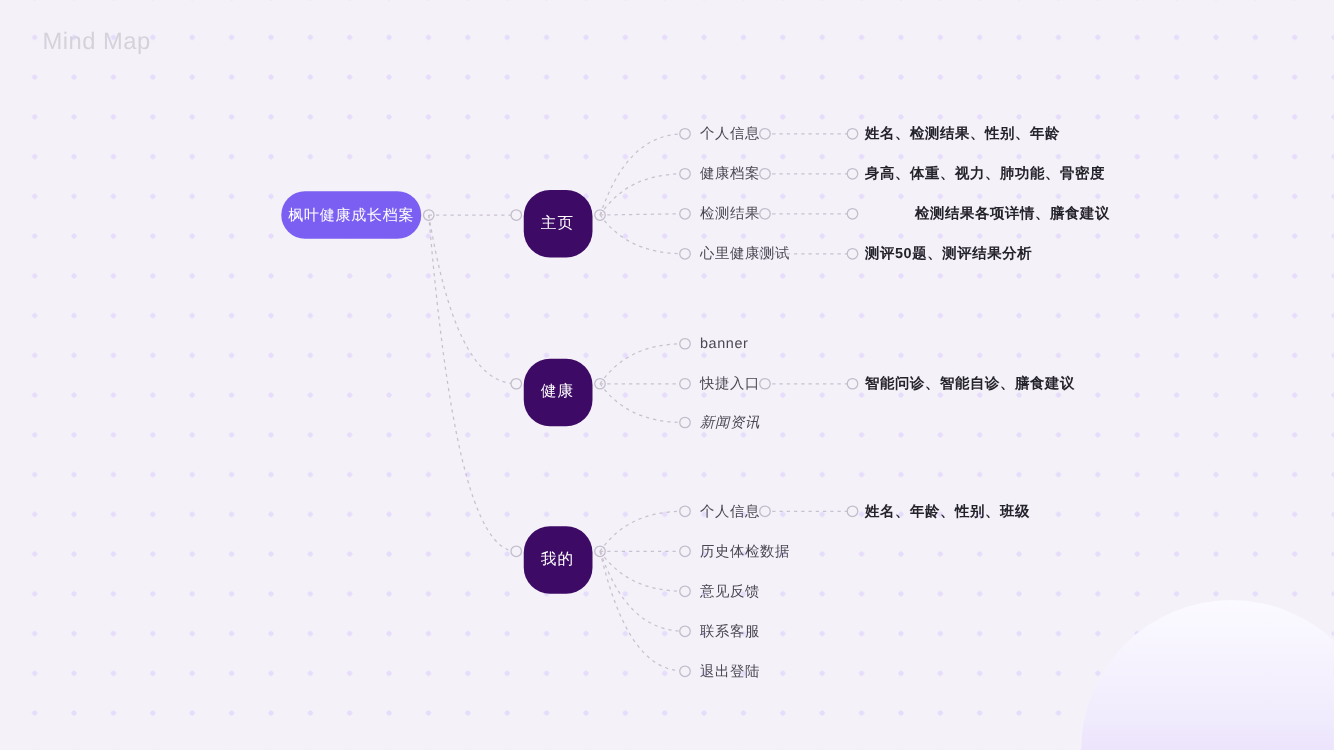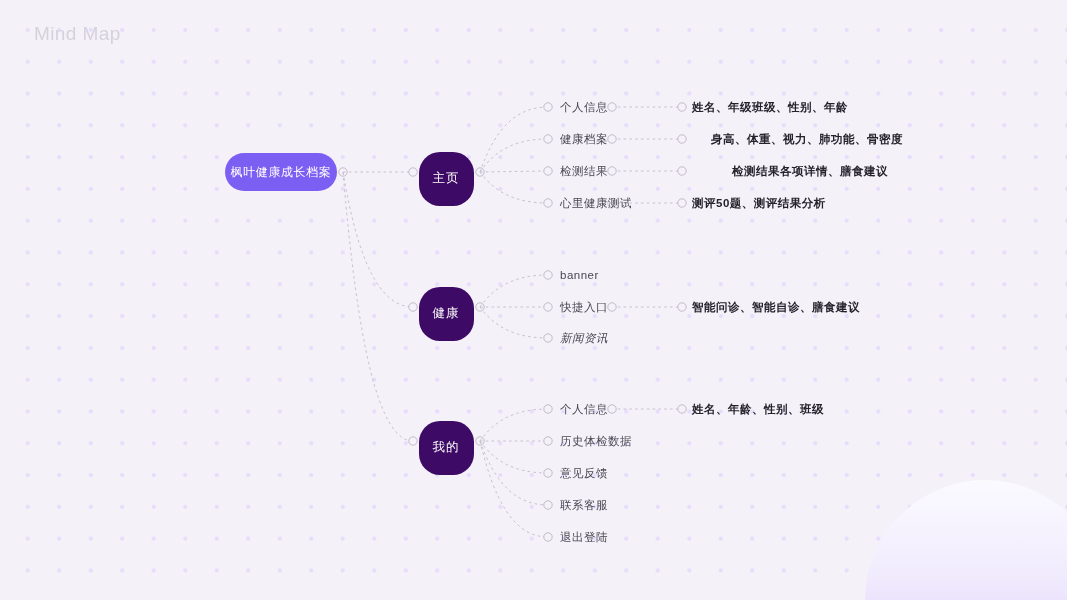--- a/index.html
+++ b/index.html
@@ -194,23 +194,23 @@
       <path d="M 480 441 C 494 480.68, 514 505, 548 505" class="link-curve"></path>
       <circle cx="548" cy="505" r="4.2" class="joint"></circle>
       <path d="M 480 441 C 494 500.52, 514 537, 548 537" class="link-curve"></path>
       <circle cx="548" cy="537" r="4.2" class="joint"></circle>
     </svg>
 
   <div id="nodes">
       <div class="node node-root" style="left: 225px; top: 153px; width: 112px;">枫叶健康成长档案</div>
       <div class="node node-branch" style="left: 418.5px; top: 151.5px;">主页</div>
       <div class="leaf leaf-l2" style="left: 560px; top: 107px;">个人信息</div>
-      <div class="leaf leaf-l3" style="left: 692px; top: 107px;">姓名、年级班级、性别、年龄</div>
+      <div class="leaf leaf-l3" style="left: 692px; top: 107px;">姓名、检测结果、性别、年龄</div>
       <div class="leaf leaf-l2" style="left: 560px; top: 139px; text-align: center;">健康档案</div>
-      <div class="leaf leaf-l3" style="left: 692px; top: 139px; margin-left: 19px;">身高、体重、视力、肺功能、骨密度</div>
+      <div class="leaf leaf-l3" style="left: 692px; top: 139px;">身高、体重、视力、肺功能、骨密度</div>
       <div class="leaf leaf-l2" style="left: 560px; top: 171px;">检测结果</div>
       <div class="leaf leaf-l3" style="left: 732px; top: 171px;">检测结果各项详情、膳食建议</div>
       <div class="leaf leaf-l2" style="left: 560px; top: 203px;">心里健康测试</div>
       <div class="leaf leaf-l3" style="left: 692px; top: 203px;">测评50题、测评结果分析</div>
       <div class="node node-branch" style="left: 418.5px; top: 286.5px;">健康</div>
       <div class="leaf leaf-l2" style="left: 560px; top: 275px;">banner</div>
       <div class="leaf leaf-l2" style="left: 560px; top: 307px;">快捷入口</div>
       <div class="leaf leaf-l3" style="left: 692px; top: 307px;">智能问诊、智能自诊、膳食建议</div>
       <div class="leaf leaf-l2" style="left: 560px; top: 338px; font-style: italic;">新闻资讯</div>
       <div class="node node-branch" style="left: 418.5px; top: 420.5px;">我的</div>

